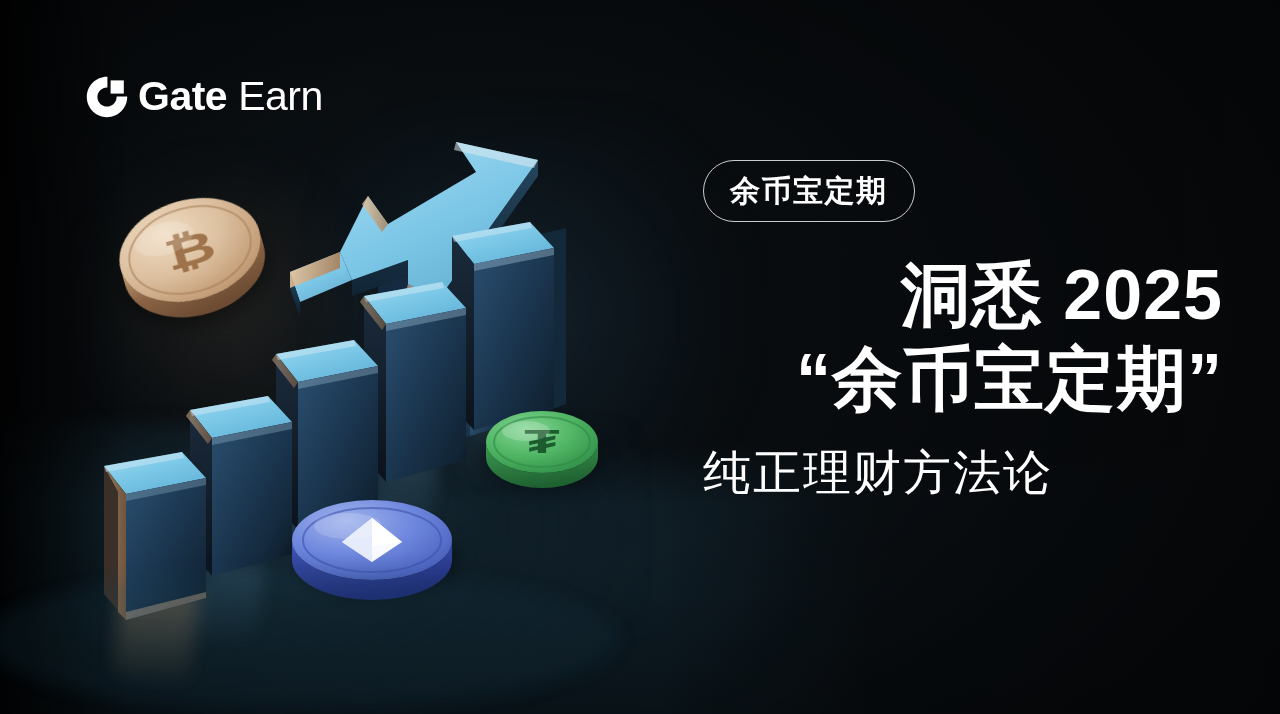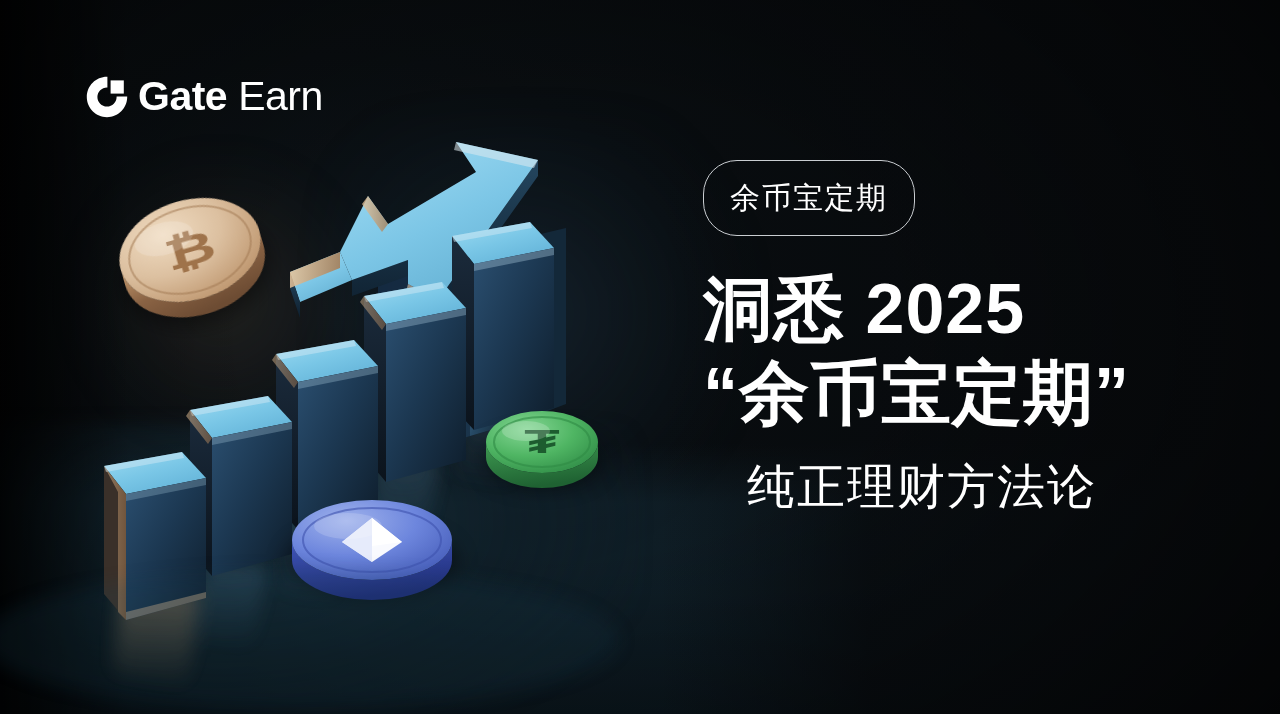--- a/index.html
+++ b/index.html
@@ -120,50 +120,50 @@
     position: absolute;
     left: 703px;
     top: 160px;
     width: 520px;
     z-index: 40;
   }
   .badge {
     display: inline-flex;
     align-items: center;
     justify-content: center;
-    height: 76px;
+    height: 62px;
     padding: 0 26px;
     border: 1.6px solid #c9cdd1;
     border-radius: 34px;
     color: #ffffff;
     font-size: 30px;
-    font-weight: 400;
+    font-weight: 700;
     letter-spacing: 1.5px;
     box-sizing: border-box;
     white-space: nowrap;
   }
   .headline {
     margin-top: 34px;
     color: #ffffff;
     font-weight: 700;
     font-size: 70px;
     line-height: 1.12;
     letter-spacing: 1px;
     white-space: nowrap;
+    text-align: right;
   }
   .headline-line + .headline-line { margin-top: 6px; }
   .subline {
     margin-top: 28px;
     color: #ffffff;
     font-weight: 500;
     font-size: 48px;
     line-height: 1.1;
     letter-spacing: 2px;
     white-space: nowrap;
-    margin-left: 44px;
   }
 </style>
 </head>
 <body>
 
 <div class="banner">
 
   <div class="bg-base"></div>
   <div class="bg-glow-warm"></div>
   <div class="bg-glow-cool"></div>

